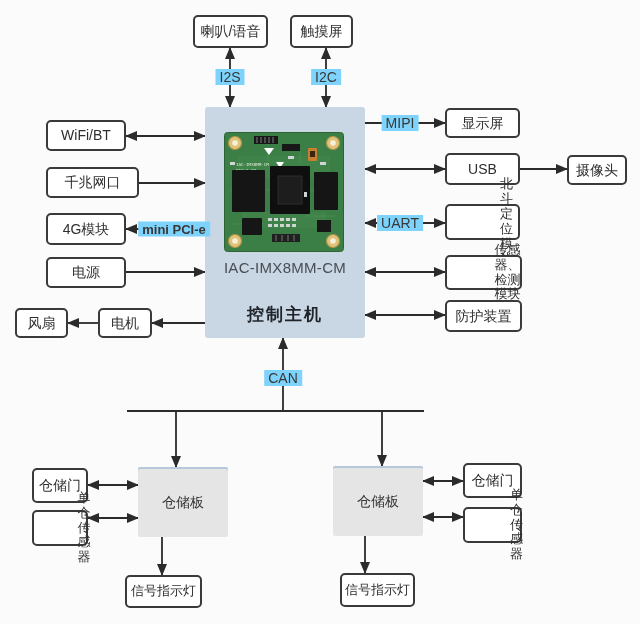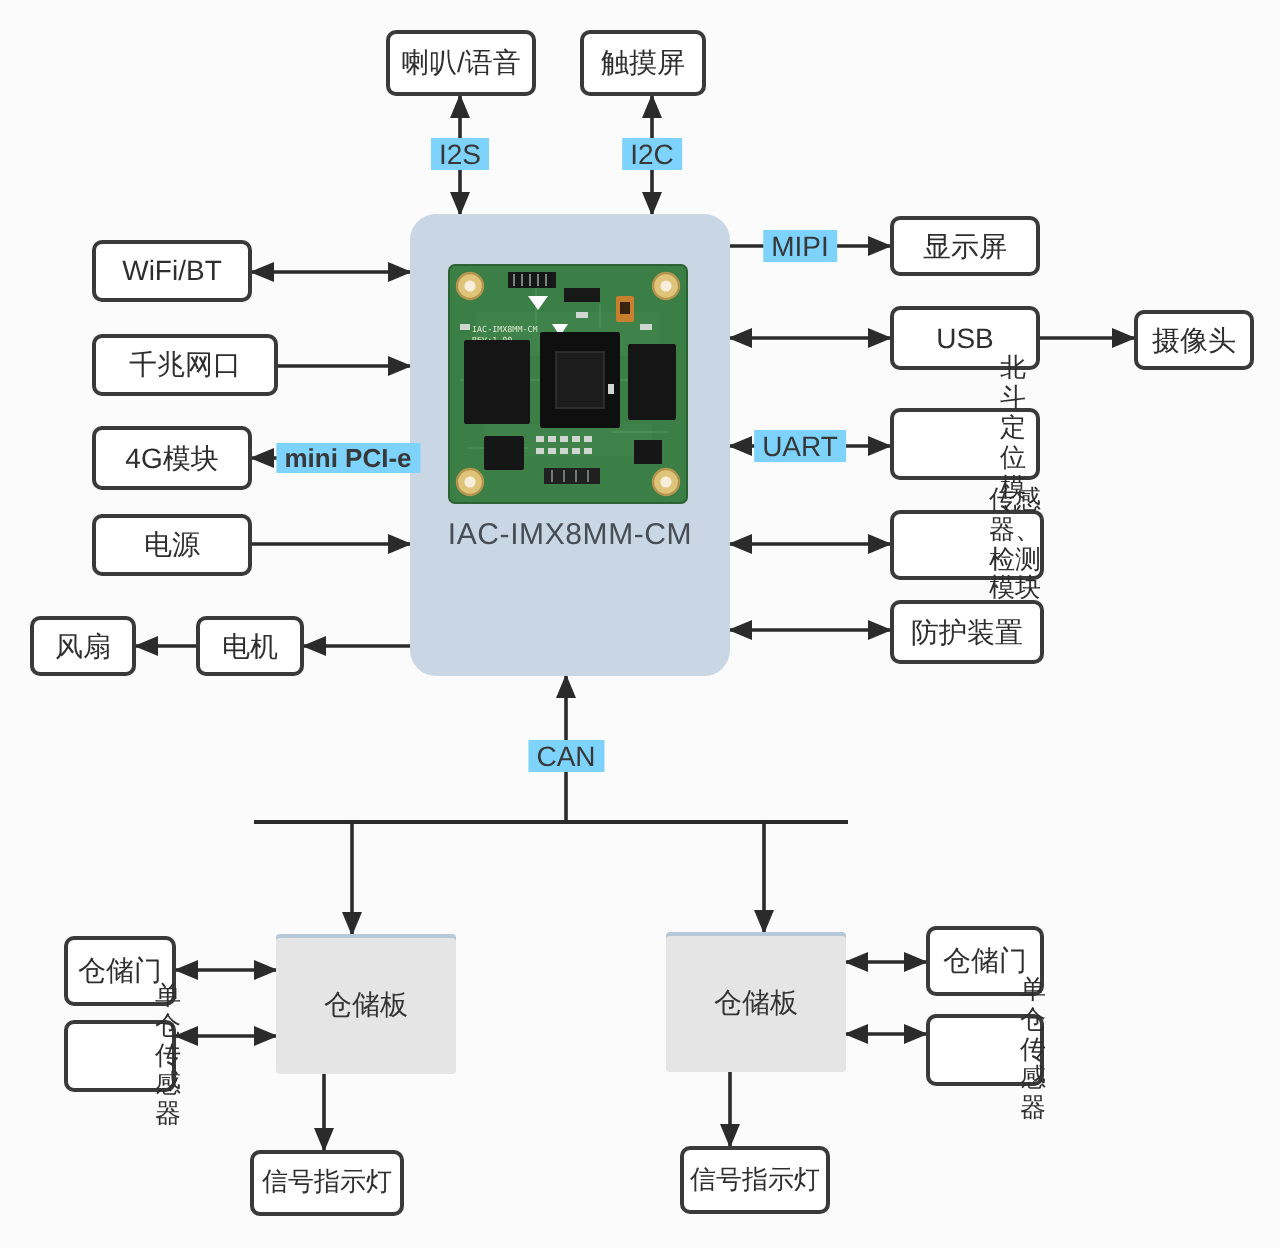--- a/index.html
+++ b/index.html
@@ -13,21 +13,21 @@
     position:absolute;background:#ffffff;border:2px solid #3a3a3a;border-radius:5px;
     display:flex;align-items:center;justify-content:center;text-align:center;
     font-size:14px;color:#2e2e2e;box-sizing:border-box;line-height:1.15;
   }
   .two-line{white-space:pre-line;font-size:13px;padding-left:48px;}
   .blue{
     background:#e5e5e5;border:none;border-radius:2px;font-size:14px;color:#333;
     box-shadow:inset 0 2px 0 rgba(125,165,205,0.45);
   }
   .mainblock{
-    position:absolute;background:#c9d6e3;border-radius:13px;box-sizing:border-box;padding-left:24px;
+    position:absolute;background:#c9d6e3;border-radius:3px;box-sizing:border-box;padding-left:24px;
   }
   .mainblock .model{
     position:absolute;left:0;top:152px;width:100%;text-align:center;
     font-size:15px;color:#474d55;letter-spacing:.3px;
   }
   .mainblock .hostname{
     position:absolute;left:0;top:196px;width:100%;text-align:center;
     font-size:17px;font-weight:bold;color:#20242a;letter-spacing:2px;
   }
   .pcb{position:absolute;left:19px;top:25px;}
@@ -183,20 +183,21 @@
         <circle cx="11" cy="11" r="2.8" fill="#f7efda"></circle>
         <circle cx="109" cy="11" r="6.5" fill="#dfc379" stroke="#b3954e" stroke-width="1.2"></circle>
         <circle cx="109" cy="11" r="2.8" fill="#f7efda"></circle>
         <circle cx="11" cy="109" r="6.5" fill="#dfc379" stroke="#b3954e" stroke-width="1.2"></circle>
         <circle cx="11" cy="109" r="2.8" fill="#f7efda"></circle>
         <circle cx="109" cy="109" r="6.5" fill="#dfc379" stroke="#b3954e" stroke-width="1.2"></circle>
         <circle cx="109" cy="109" r="2.8" fill="#f7efda"></circle>
       </g>
     </svg>
     <div class="model">IAC-IMX8MM-CM</div>
+    <div class="hostname">控制主机</div>
   </div>
 
   <div class="box" id="b-display">显示屏</div>
   <div class="box" id="b-usb">USB</div>
   <div class="box" id="b-camera">摄像头</div>
   <div class="box two-line" id="b-beidou">北斗定位
 模块</div>
   <div class="box two-line" id="b-sensorm">传感器、
 检测模块</div>
   <div class="box" id="b-protect">防护装置</div>

